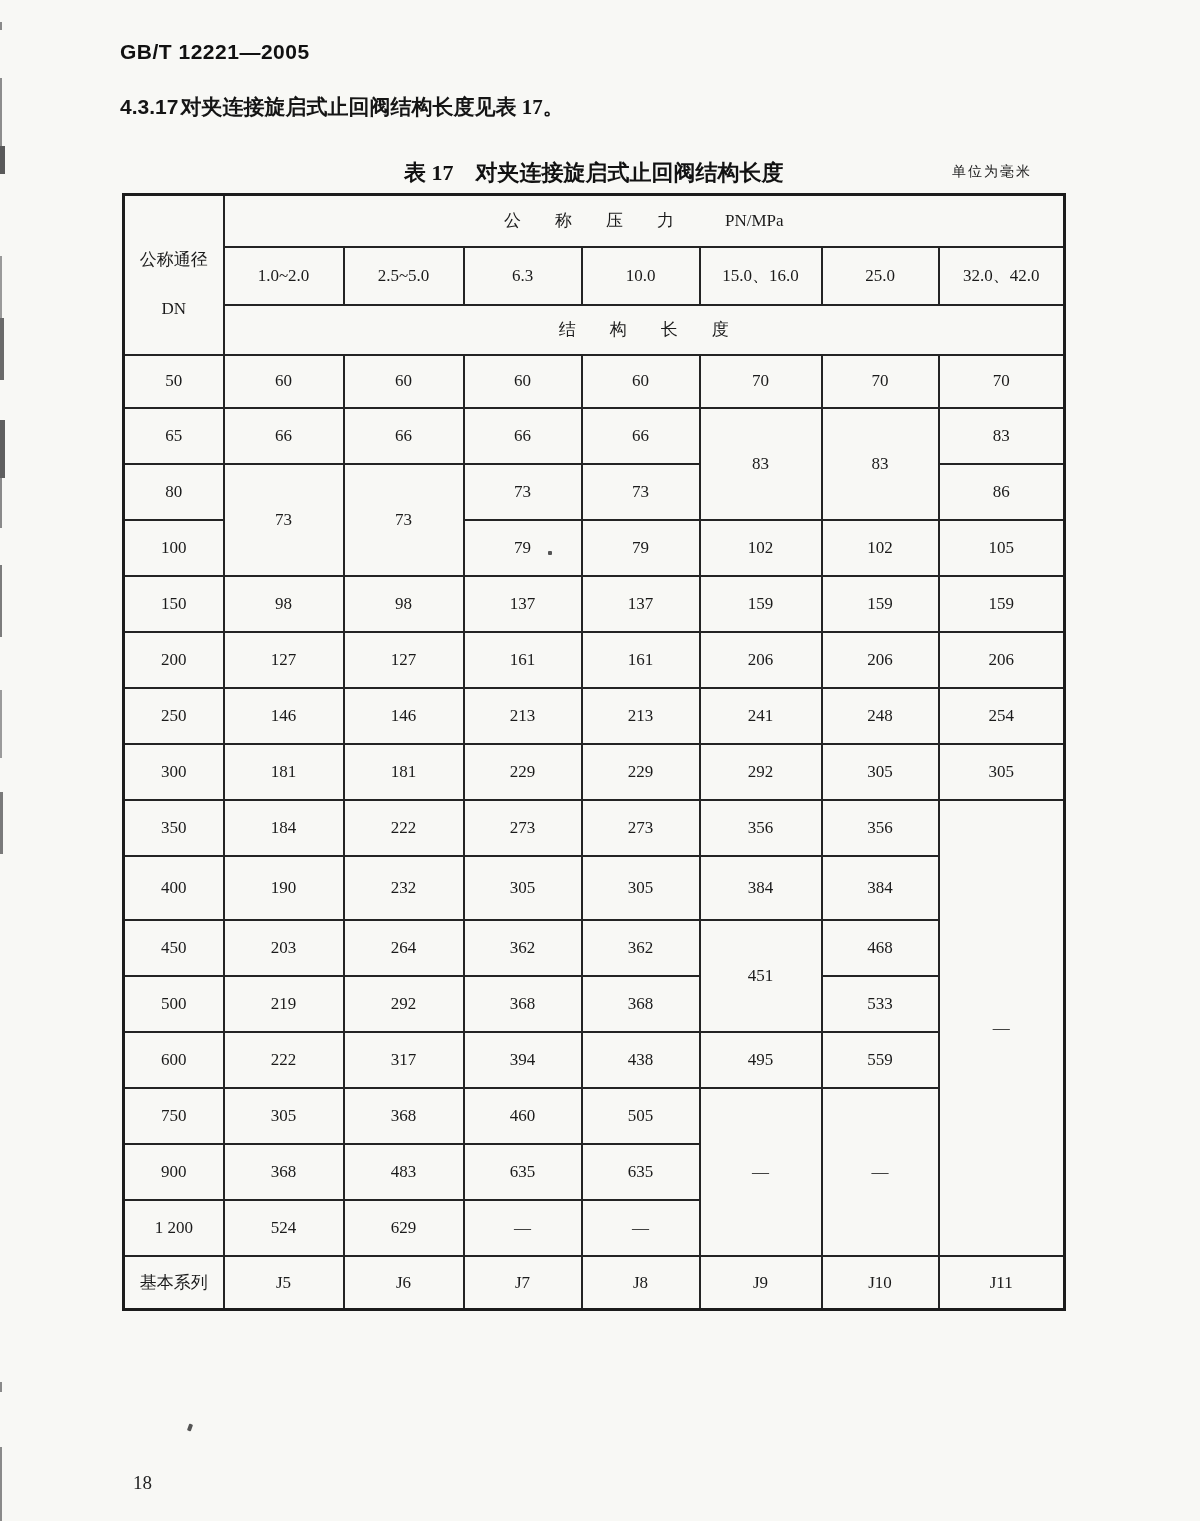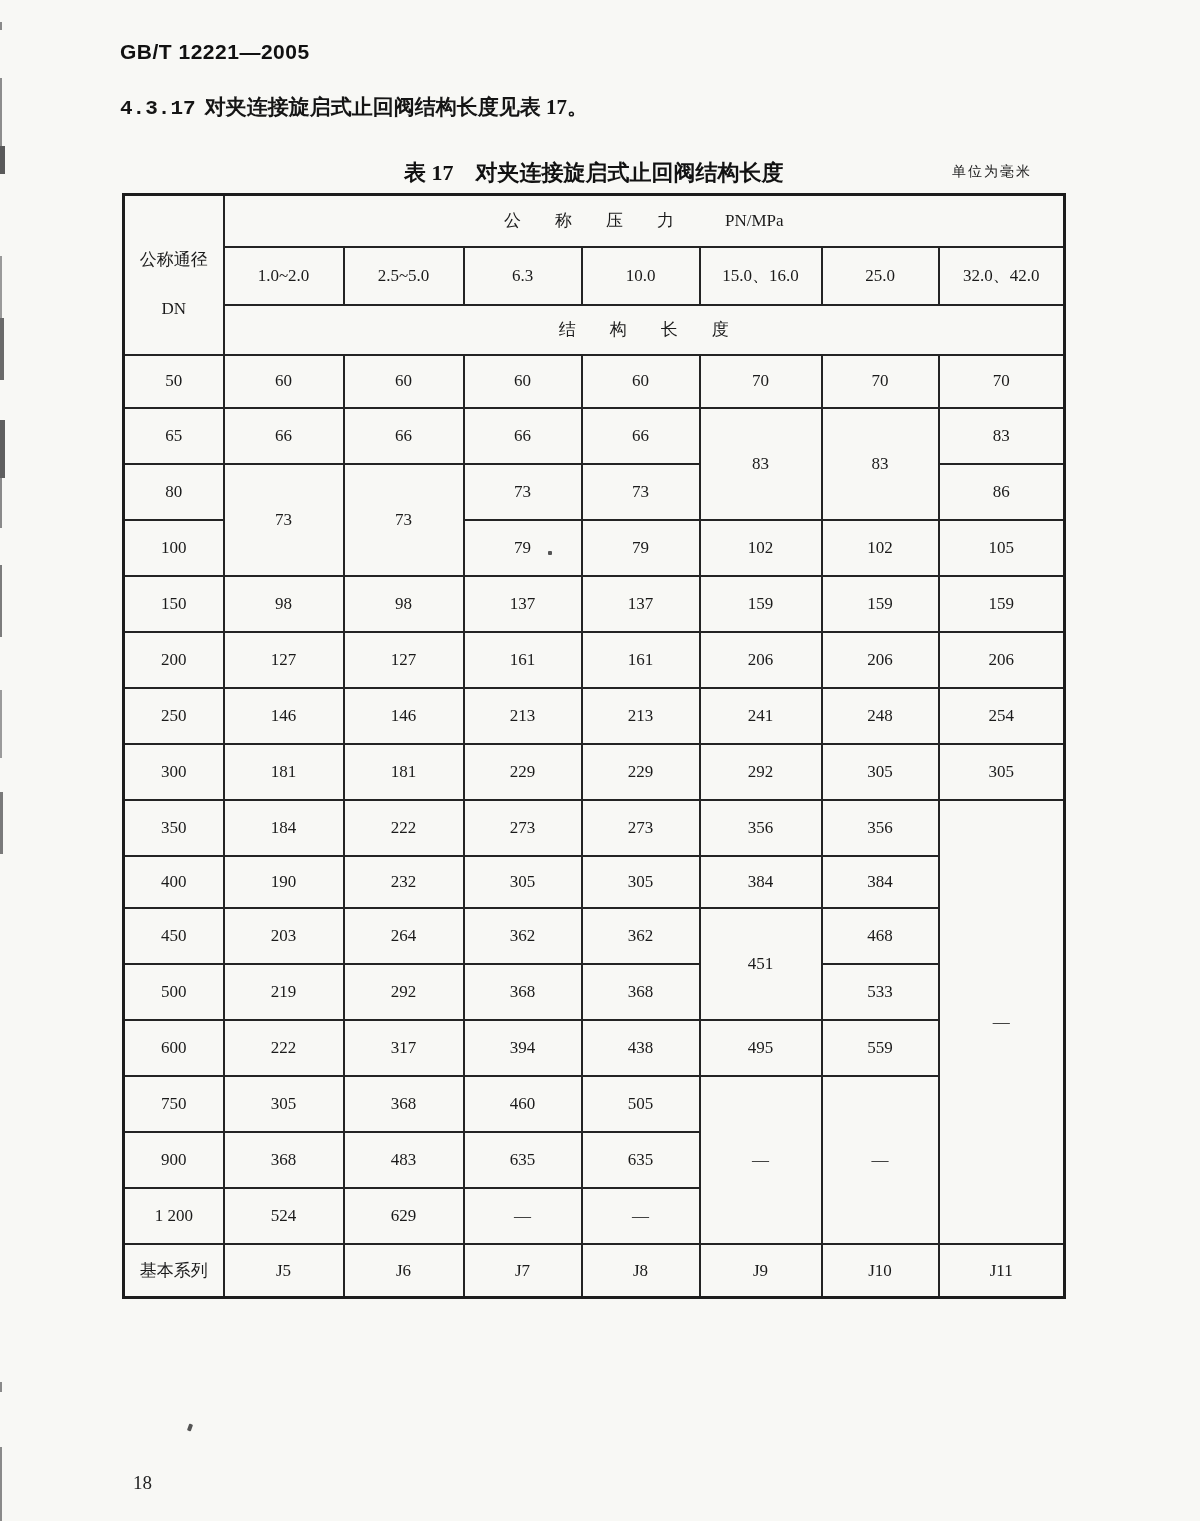--- a/index.html
+++ b/index.html
@@ -16,21 +16,21 @@
     font-family: Liberation Sans, sans-serif;
     font-weight: 700; font-size: 21px; letter-spacing: 0.5px;
     color: #111;
     text-align: right;
   }
   .clause-line {
     position: absolute; left: 120px; top: 93px;
     font-weight: 700; font-size: 21px; color: #151515;
     white-space: pre;
   }
-  .clause-line .clause-no { margin-right: 9px; font-family: Liberation Mono, monospace; }
+  .clause-line .clause-no { margin-right: 2px; font-family: Liberation Sans, sans-serif; }
   .table-caption {
     position: absolute; left: 404px; top: 158px;
     font-weight: 700; font-size: 22px; color: #121212;
     white-space: pre;
   }
   .unit-note {
     position: absolute; left: 952px; top: 163px;
     font-size: 14px; color: #1b1b1b;
     letter-spacing: 2px;
   }
@@ -205,21 +205,21 @@
       <td>350</td>
       <td>184</td>
       <td>222</td>
       <td>273</td>
       <td>273</td>
       <td>356</td>
       <td>356</td>
       <td rowspan="8" class="dash">—</td>
     </tr>
 
-    <tr style="height:52px">
+    <tr style="height:64px">
       <td>400</td>
       <td>190</td>
       <td>232</td>
       <td>305</td>
       <td>305</td>
       <td>384</td>
       <td>384</td>
     </tr>
 
     <tr style="height:56px">

